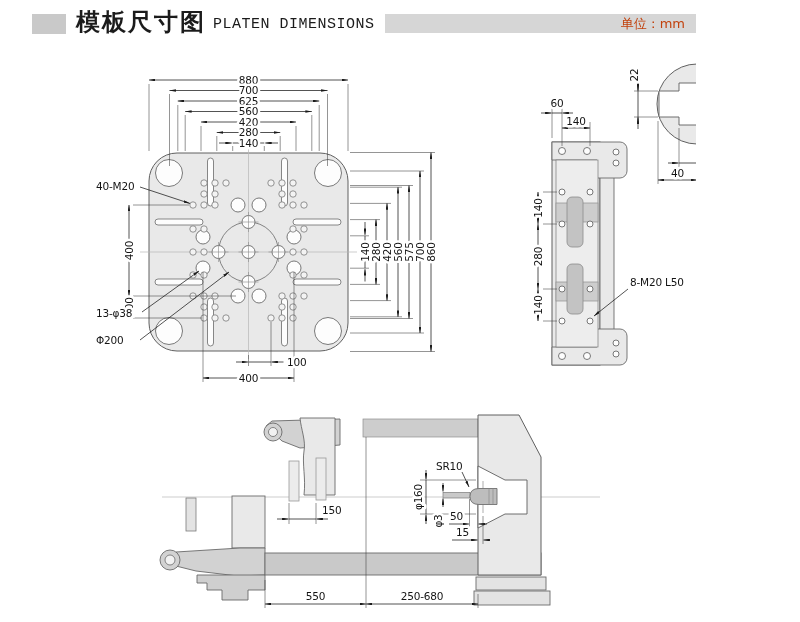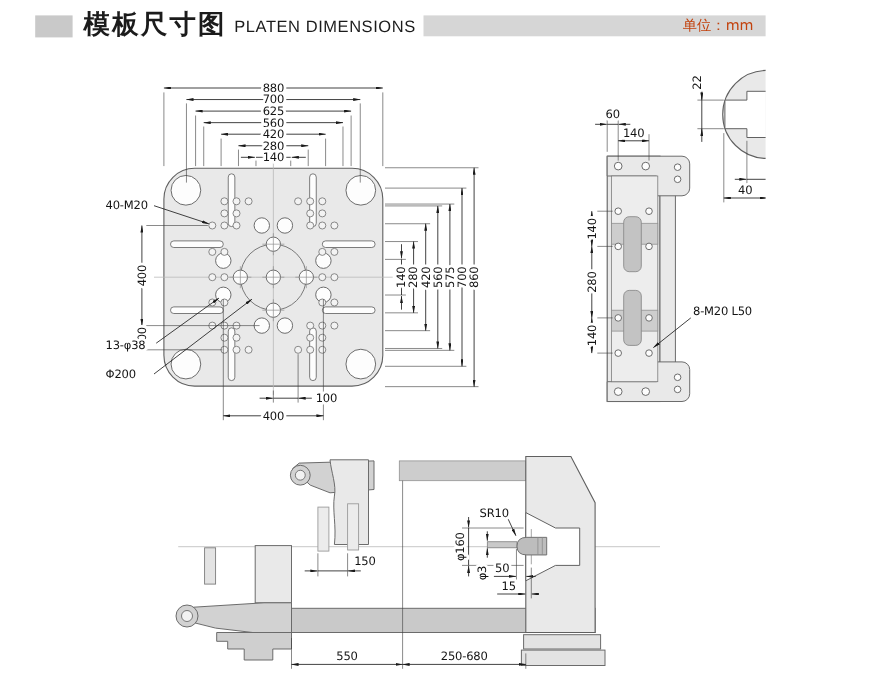--- a/index.html
+++ b/index.html
@@ -1,20 +1,20 @@
 <!DOCTYPE html>
 <html><head>
 <meta charset="utf-8">
 <style>
   html,body{margin:0;padding:0;background:#fff;}
   #page{position:relative;width:696px;height:622px;background:#fff;overflow:hidden;
         font-family:"DejaVu Sans",sans-serif;}
   .hdr-square{position:absolute;left:32px;top:14px;width:34px;height:20px;background:#c9c9c9;}
   .hdr-title{position:absolute;left:76px;top:6px;font-size:24px;font-weight:600;color:#1b1b1b;letter-spacing:2px;}
-  .hdr-sub{position:absolute;left:213px;top:16px;font-family:Liberation Sans, sans-serif;
+  .hdr-sub{position:absolute;left:213px;top:16px;font-family:Liberation Mono, monospace;
            font-size:15px;color:#1b1b1b;letter-spacing:0.5px;}
   .hdr-bar{position:absolute;left:385px;top:14px;width:392px;height:19px;background:#d6d6d6;
            font-size:13px;color:#c2410c;text-align:right;line-height:19px;padding-right:92px;box-sizing:border-box;}
   svg{position:absolute;left:0;top:0;}
   .ol{fill:#e9e9e9;stroke:#606060;stroke-width:1;}
   .ol2{fill:#e9e9e9;stroke:#6a6a6a;stroke-width:0.9;}
   .dark{fill:#cdcdcd;stroke:#8f8f8f;stroke-width:0.7;}
   .darker{fill:#c3c3c3;stroke:#8a8a8a;stroke-width:0.8;}
   .hole{fill:#fdfdfd;stroke:#6a6a6a;stroke-width:0.9;}
   .sh{fill:#f3f3f3;stroke:#7a7a7a;stroke-width:0.8;}

